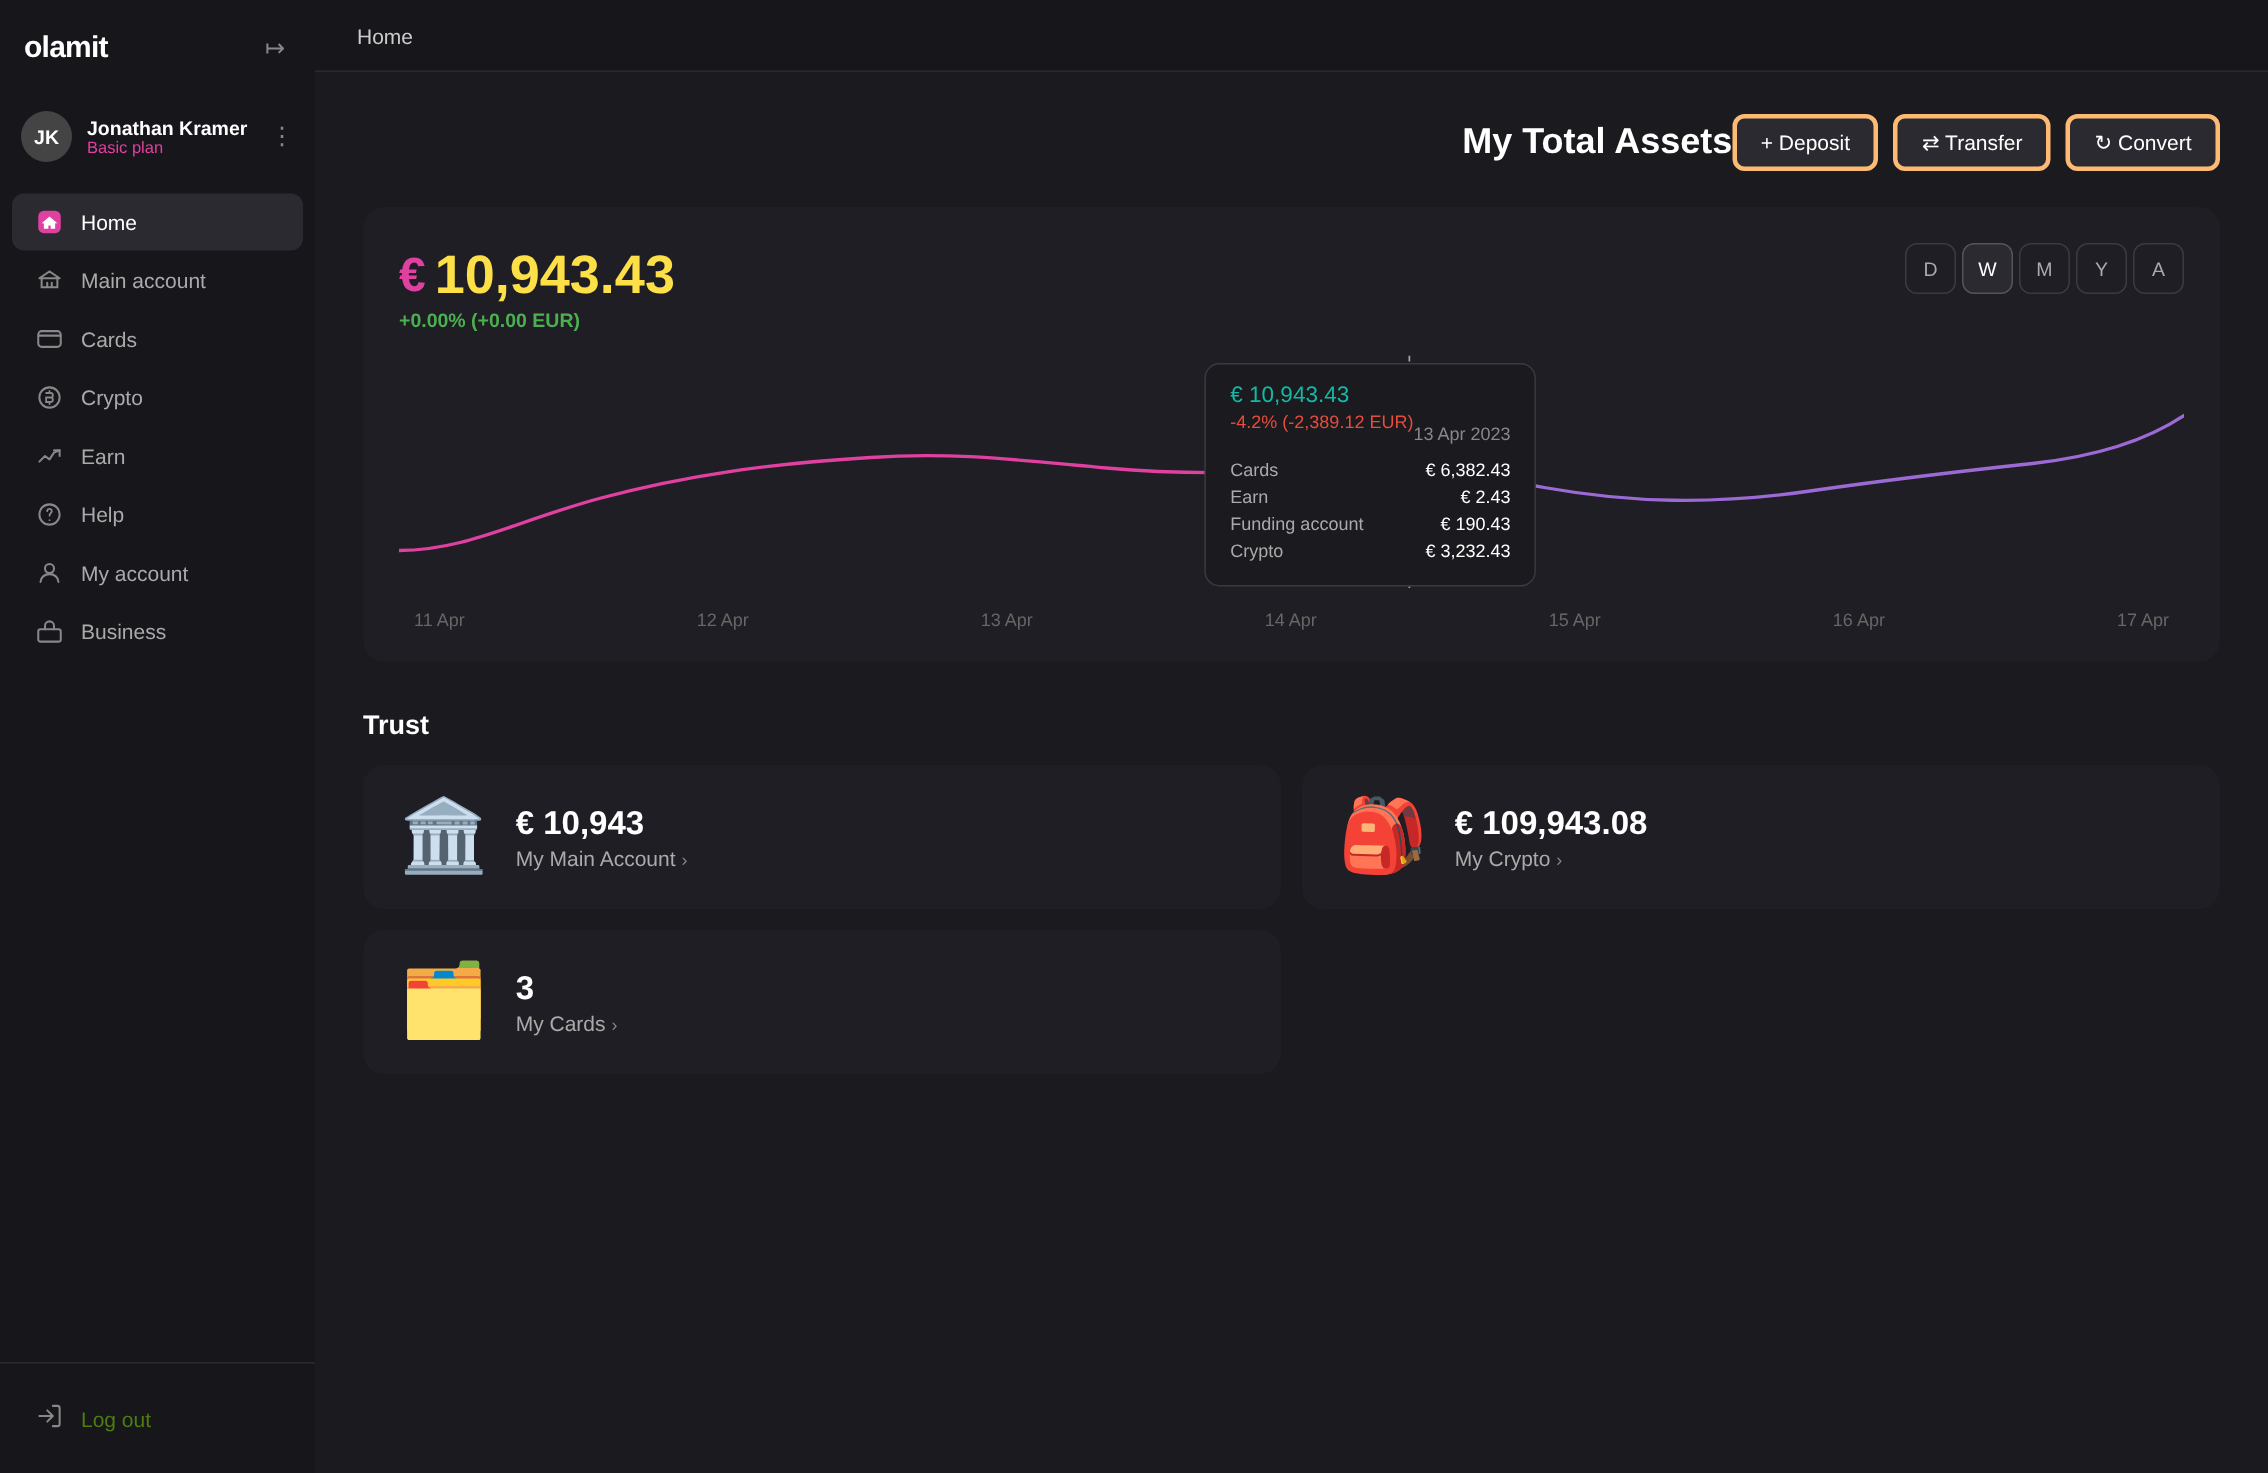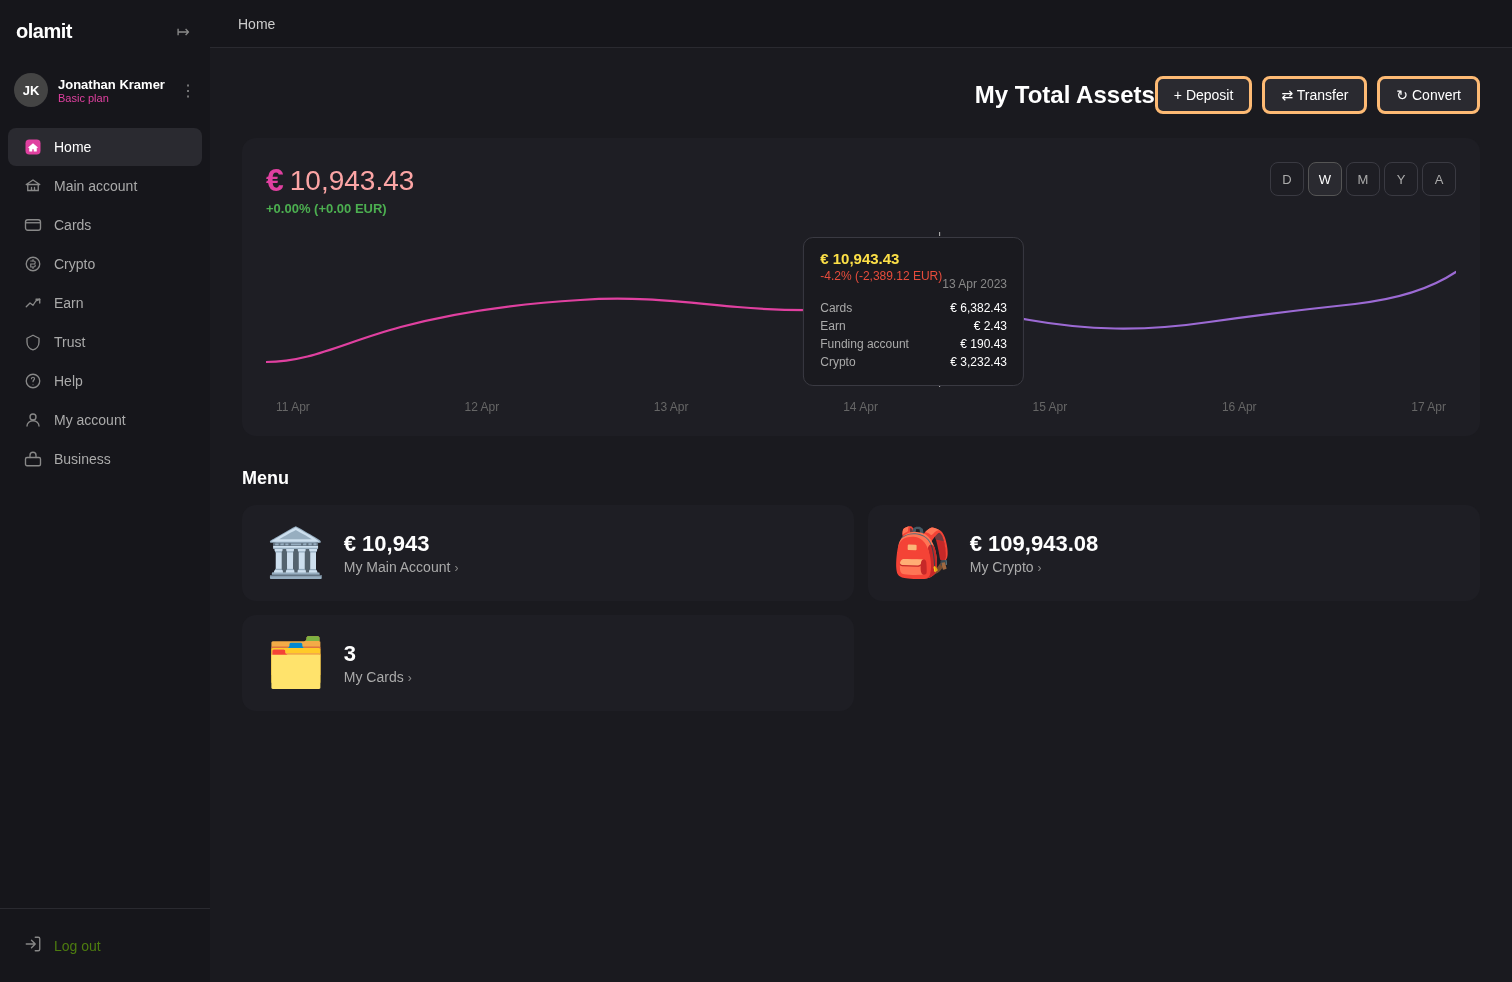--- a/index.html
+++ b/index.html
@@ -188,23 +188,23 @@
       display: flex;
       align-items: center;
       gap: 6px;
     }
     .euro-symbol {
       font-size: 32px;
       font-weight: 700;
       color: #e040a0;
     }
     .amount-large {
-      font-size: 28px;
-      font-weight: 400;
-      color: #fca5a5;
+      font-size: 36px;
+      font-weight: 700;
+      color: #fde047;
     }
     .change-positive {
       font-size: 13px;
       color: #4caf50;
       margin-top: 2px;
       font-weight: bold;
     }
     .time-filters {
       display: flex;
       gap: 4px;
@@ -257,22 +257,22 @@
       padding: 12px 16px;
       min-width: 200px;
     }
     .tooltip-header {
       display: flex;
       justify-content: space-between;
       margin-bottom: 10px;
     }
     .tooltip-amount {
       font-size: 15px;
-      font-weight: 700;
-      color: #fde047;
+      font-weight: 400;
+      color: #14b8a6;
     }
     .tooltip-date {
       font-size: 12px;
       color: #888;
       align-self: flex-end;
     }
     .tooltip-change {
       font-size: 12px;
       color: #e74c3c;
       margin-top: 2px;
@@ -403,28 +403,20 @@
       <span class="nav-icon">
         <svg width="18" height="18" viewBox="0 0 24 24" fill="none">
           <polyline points="3,17 8,12 12,15 16,9 21,7" stroke="#888" stroke-width="1.8" stroke-linecap="round" stroke-linejoin="round"></polyline>
           <polyline points="16,7 21,7 21,12" stroke="#888" stroke-width="1.8" stroke-linecap="round" stroke-linejoin="round"></polyline>
         </svg>
       </span>
       <span>Earn</span>
     </div>
 
 
-    <div class="nav-item">
-      <span class="nav-icon">
-        <svg width="18" height="18" viewBox="0 0 24 24" fill="none">
-          <path d="M12 3L4 7v5c0 5 3.5 9.3 8 10.4C16.5 21.3 20 17 20 12V7z" stroke="#888" stroke-width="1.8" stroke-linejoin="round"></path>
-        </svg>
-      </span>
-      <span>Trust</span>
-    </div>
 
     <div class="nav-item">
       <span class="nav-icon">
         <svg width="18" height="18" viewBox="0 0 24 24" fill="none">
           <circle cx="12" cy="12" r="9" stroke="#888" stroke-width="1.8"></circle>
           <path d="M10 9a2 2 0 114 0c0 1.5-2 2-2 4" stroke="#888" stroke-width="1.6" stroke-linecap="round"></path>
           <circle cx="12" cy="17" r="0.8" fill="#888"></circle>
         </svg>
       </span>
       <span>Help</span>
@@ -558,21 +550,21 @@
           <span class="chart-label">13 Apr</span>
           <span class="chart-label">14 Apr</span>
           <span class="chart-label">15 Apr</span>
           <span class="chart-label">16 Apr</span>
           <span class="chart-label">17 Apr</span>
         </div>
       </div>
     </div>
 
     <div>
-      <h2 class="menu-title">Menu</h2>
+      <h2 class="menu-title">Trust</h2>
       <div class="menu-grid">
 
         <div class="menu-card">
           <div class="menu-card-icon">🏛️</div>
           <div class="menu-card-info">
             <div class="menu-card-value">€ 10,943</div>
             <div class="menu-card-label">
               <span>My Main Account</span>
               <span class="arrow"> ›</span>
             </div>

